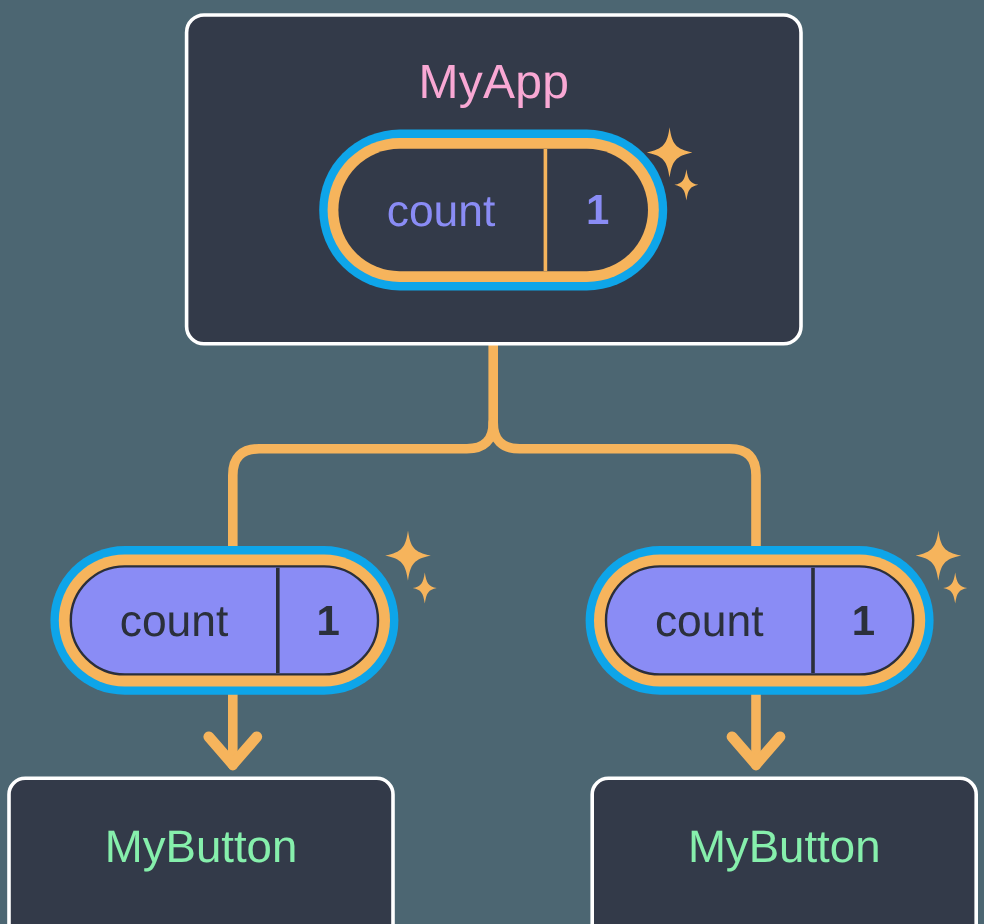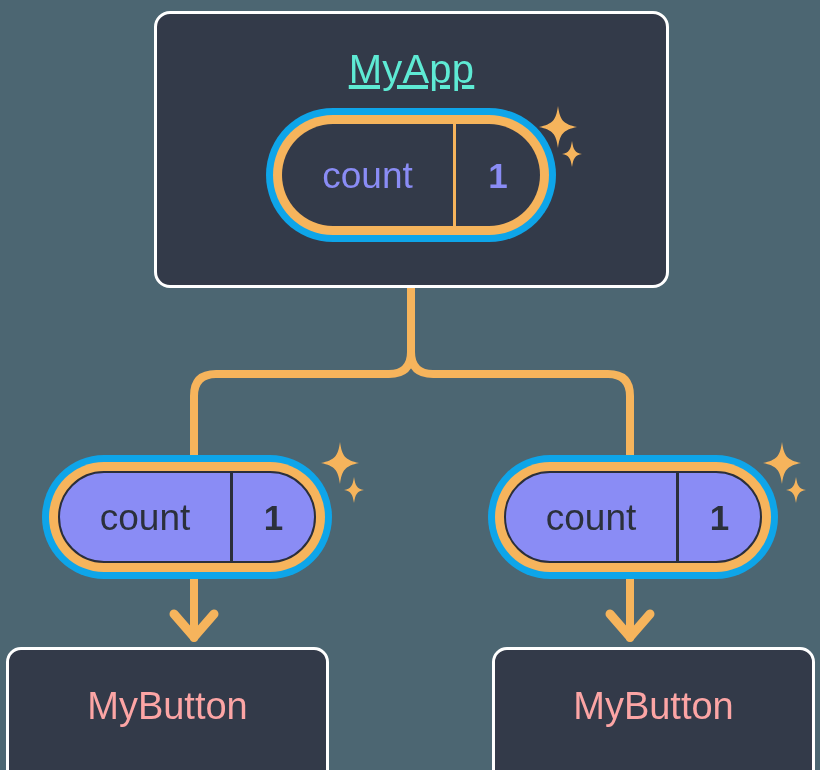--- a/index.html
+++ b/index.html
@@ -43,33 +43,32 @@
     border-radius: 15px;
   }
   .card-btn.left  { left: 6px; }
   .card-btn.right { left: 492px; }
 
   .card-app-title {
     position: absolute;
     left: 0; right: 0;
     top: 35px;
     text-align: center;
-    color: #5eead4;
+    color: #f9a8d4;
     font-size: 40px;
     font-weight: 400;
     letter-spacing: 0.2px;
     line-height: 1;
-    text-decoration: underline;
   }
   .card-btn-label {
     position: absolute;
     left: 0; right: 0;
     top: 37px;
     text-align: center;
-    color: #fca5a5;
+    color: #86efac;
     font-size: 38px;
     font-weight: 400;
     line-height: 1;
   }
 
   
   .pill {
     position: absolute;
     box-sizing: border-box;
     border-radius: 999px;

